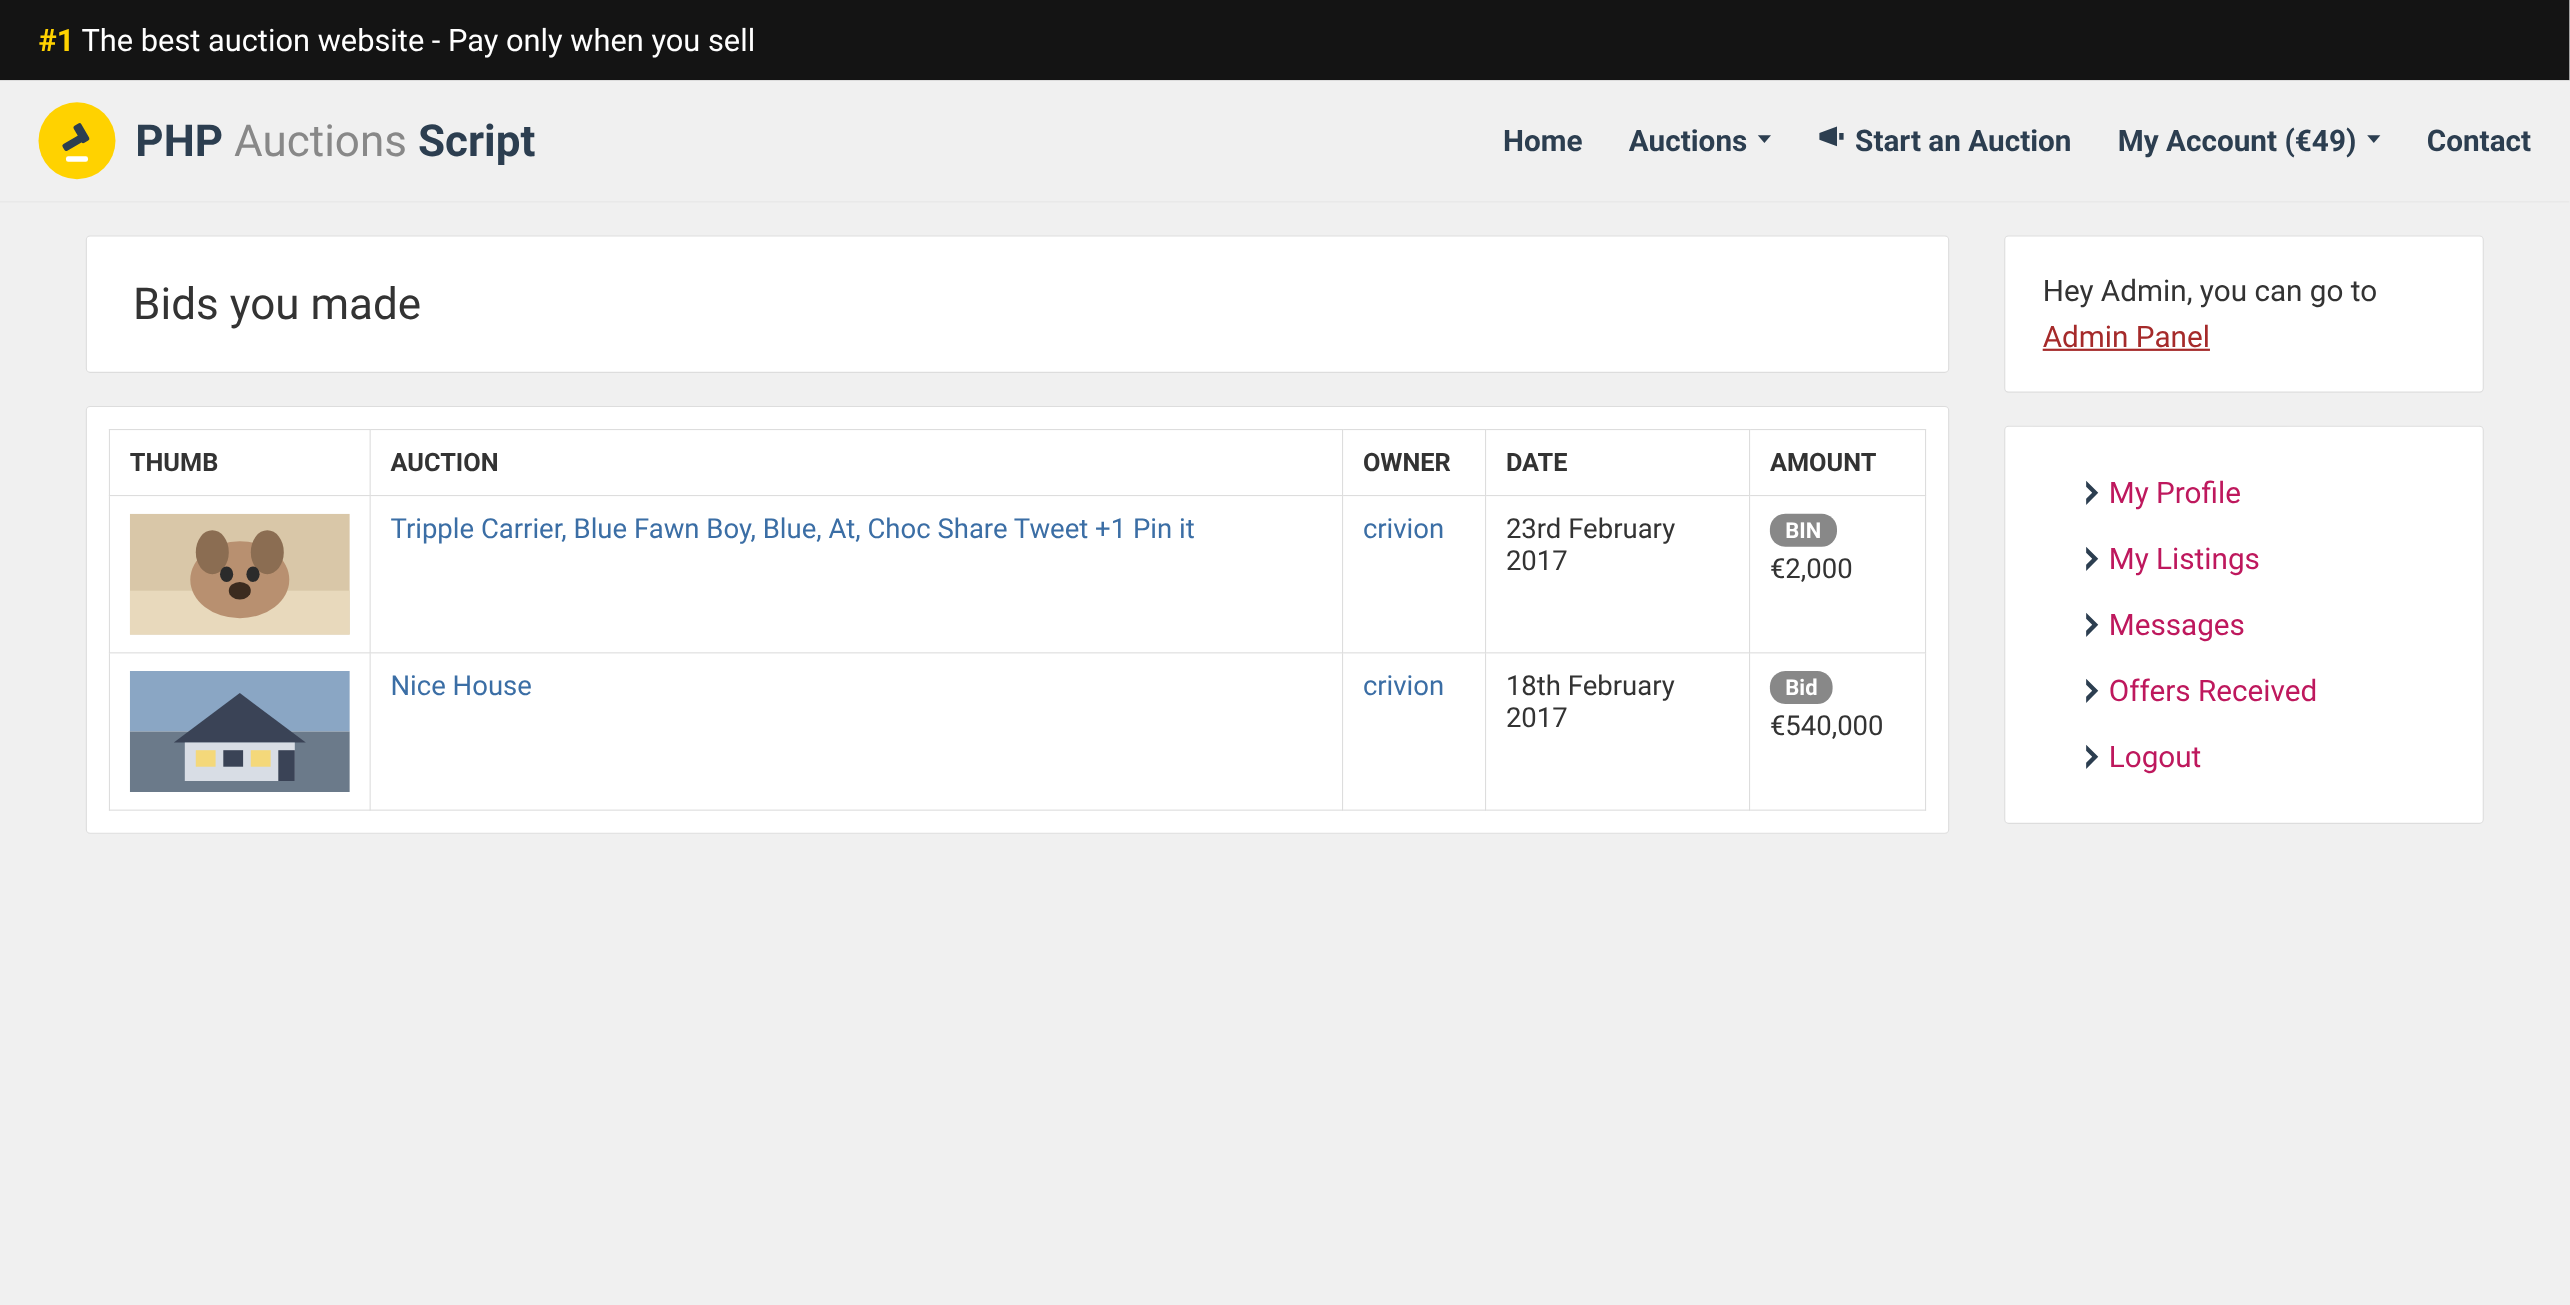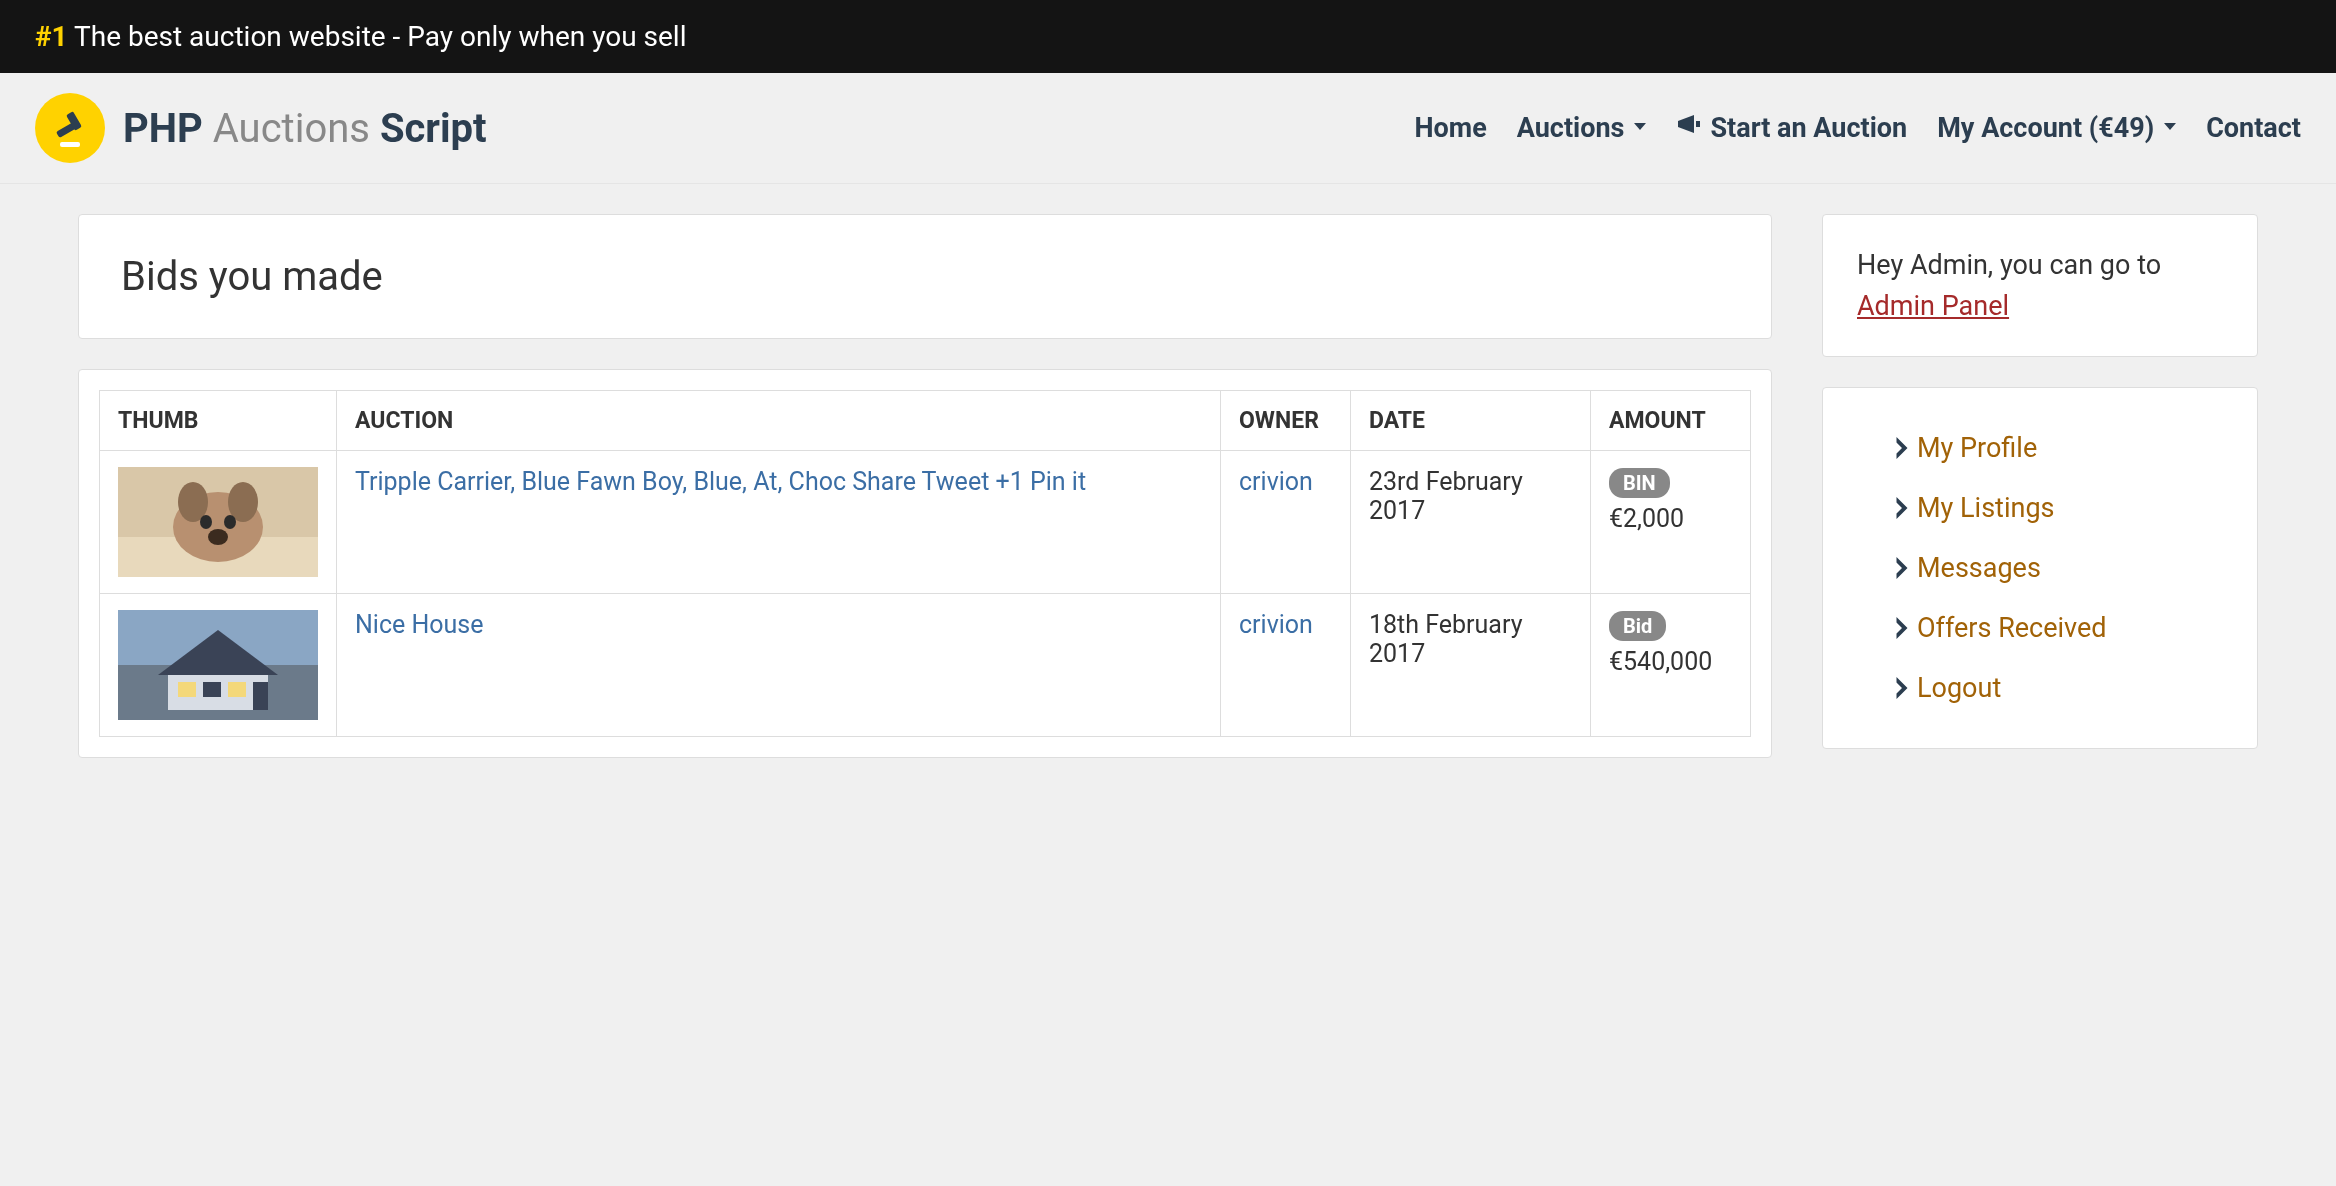--- a/index.html
+++ b/index.html
@@ -9,21 +9,21 @@
 .top-banner .hash { color: #ffd200; font-weight: 700; }
 
 .navbar { background: #f0f0f0; padding: 20px 35px; display: flex; justify-content: space-between; border-bottom: 1px solid #e5e5e5; }
 .brand { display: flex; align-items: center; gap: 18px; }
 .logo-circle { width: 70px; height: 70px; background: #ffd200; border-radius: 50%; display: flex; align-items: center; justify-content: center; }
 .brand-text { font-size: 40px; font-weight: 400; color: #2c3e50; }
 .brand-text .php { font-weight: 700; color: #2c3e50; }
 .brand-text .auctions { color: #888; font-weight: 400; }
 .brand-text .script { font-weight: 700; color: #2c3e50; }
 
-.nav-links { display: flex; align-items: center; gap: 30px; }
+.nav-links { display: flex; align-items: center; gap: 42px; }
 .nav-link { color: #2c3e50; font-size: 27px; font-weight: 700; text-decoration: none; cursor: pointer; display: flex; align-items: center; gap: 6px; }
 .caret-down-sm { display: inline-block; width: 0; height: 0; border-left: 6px solid transparent; border-right: 6px solid transparent; border-top: 7px solid #2c3e50; margin-left: 4px; position: relative; top: -2px; }
 
 .container { max-width: 2260px; margin: 0 auto; padding: 30px 40px; display: flex; gap: 50px; align-items: flex-start; }
 .main-col { flex: 1; }
 .side-col { width: 436px; flex-shrink: 0; }
 
 .panel { background: #fff; border: 1px solid #ddd; border-radius: 4px; margin-bottom: 30px; }
 .panel-pad { padding: 38px 42px; }
 .page-title { font-size: 40px; font-weight: 400; color: #333; }
@@ -40,21 +40,21 @@
 .link { color: #3b6ea5; text-decoration: none; cursor: pointer; }
 .badge { display: inline-block; background: #888; color: #fff; border-radius: 14px; padding: 3px 14px; font-size: 20px; font-weight: 700; margin-bottom: 6px; }
 .amount-val { font-size: 25px; }
 
 .side-panel { background: #fff; border: 1px solid #ddd; border-radius: 4px; padding: 30px 34px; margin-bottom: 30px; }
 .hey-text { font-size: 27px; color: #333; line-height: 1.5; }
 .admin-link { color: #a52a2a; text-decoration: underline; cursor: pointer; }
 
 .side-menu { list-style: none; }
 .side-menu li { padding: 14px 0 14px 60px; position: relative; }
-.side-menu a { color: #a16207; font-size: 27px; text-decoration: none; cursor: pointer; }
+.side-menu a { color: #be185d; font-size: 27px; text-decoration: none; cursor: pointer; }
 .chev { position: absolute; left: 38px; top: 50%; transform: translateY(-50%); color: #2c3e50; }
 .chev svg { width: 14px; height: 22px; display: block; }
 
 .megaphone-icon { display: inline-block; }
 </style>
 </head>
 <body>
 
 <div class="top-banner">
   <span class="hash">#1</span><span> The best auction website - Pay only when you sell</span>

